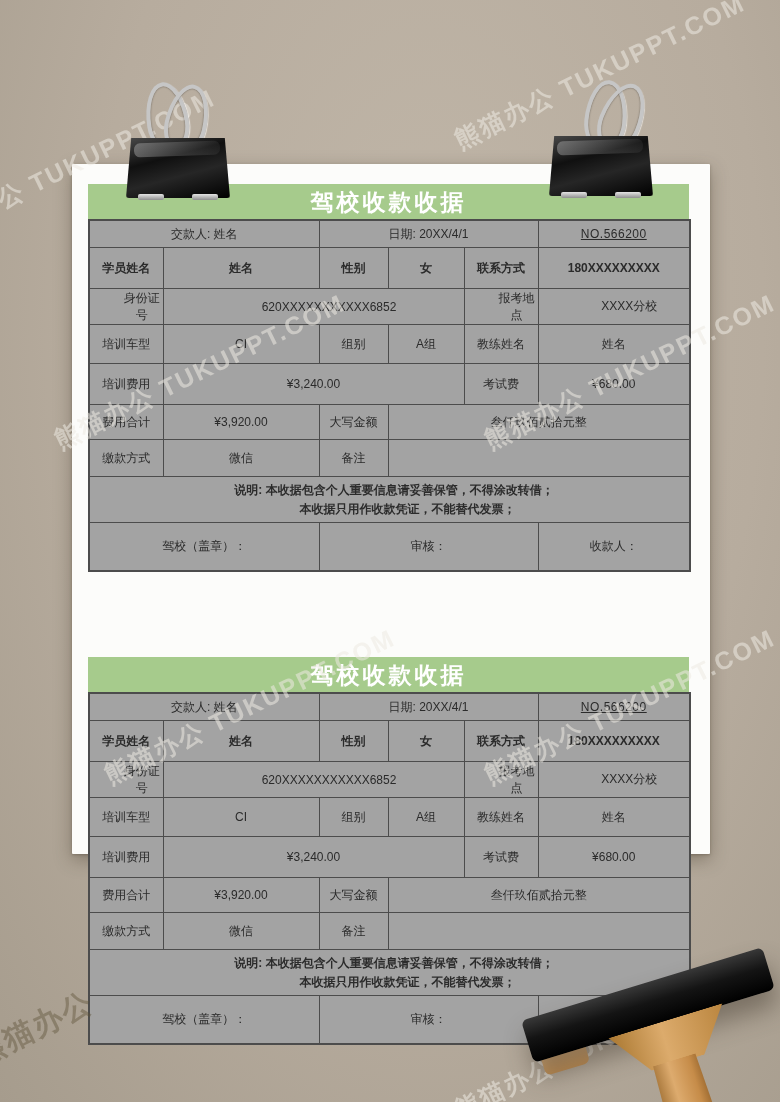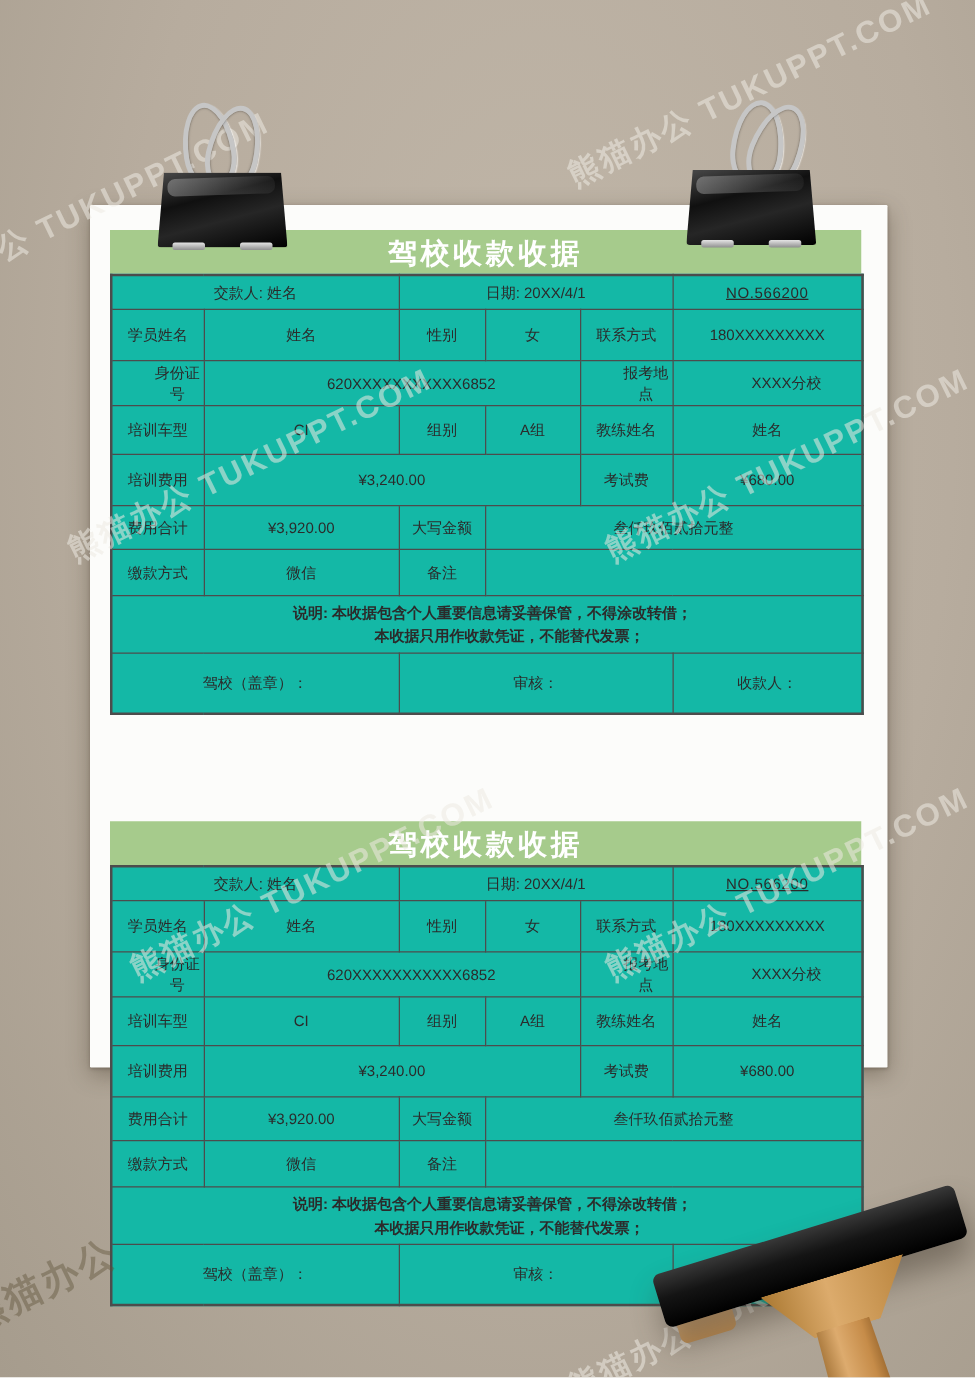--- a/index.html
+++ b/index.html
@@ -8,26 +8,26 @@
     background:radial-gradient(ellipse at 55% 30%, #c0b6a8 0%, #b7ac9e 55%, #a69c8d 100%);}
   
   .paper{position:absolute;left:72px;top:164px;width:638px;height:690px;background:#fcfcfa;
     box-shadow:0 6px 18px rgba(60,50,35,.38), 0 1px 3px rgba(60,50,35,.3);border-radius:1px;}
   
   .receipt{position:absolute;left:16px;width:601px;}
   .receipt.first{top:20px;}
   .receipt.second{top:493px;}
   .titlebar{width:601px;height:35px;background:#a6cb8c;color:#ffffff;font-size:23px;font-weight:bold;
     letter-spacing:3px;text-align:center;line-height:36px;}
-  table.grid{border-collapse:collapse;table-layout:fixed;width:601px;background:#14b8a6;
+  table.grid{border-collapse:collapse;table-layout:fixed;width:601px;background:#a3a3a3;
     border:2px solid #4c4c4c;}
   table.grid td{border:1px solid #4c4c4c;text-align:center;vertical-align:middle;
     color:#2b2b2b;font-size:12px;padding:0 2px;overflow:hidden;}
   tr.h-info td{height:26px;}
-  tr.h-student td{height:40px;}
+  tr.h-student td{height:40px;font-weight:bold;}
   tr.h-id td{height:35px;padding-left:33px;}
   tr.h-car td{height:38px;}
   tr.h-fee td{height:40px;}
   tr.h-total td{height:34px;}
   tr.h-pay td{height:36px;}
   tr.h-notes td{height:45px;}
   tr.h-footer td{height:47px;margin-top:34px;}
   td.no-cell{font-size:14.5px;letter-spacing:.5px;text-decoration:underline;}
   td.notes-cell{text-align:left;vertical-align:middle;font-weight:bold;}
   .note-line1{padding-left:9px;line-height:19px;}

